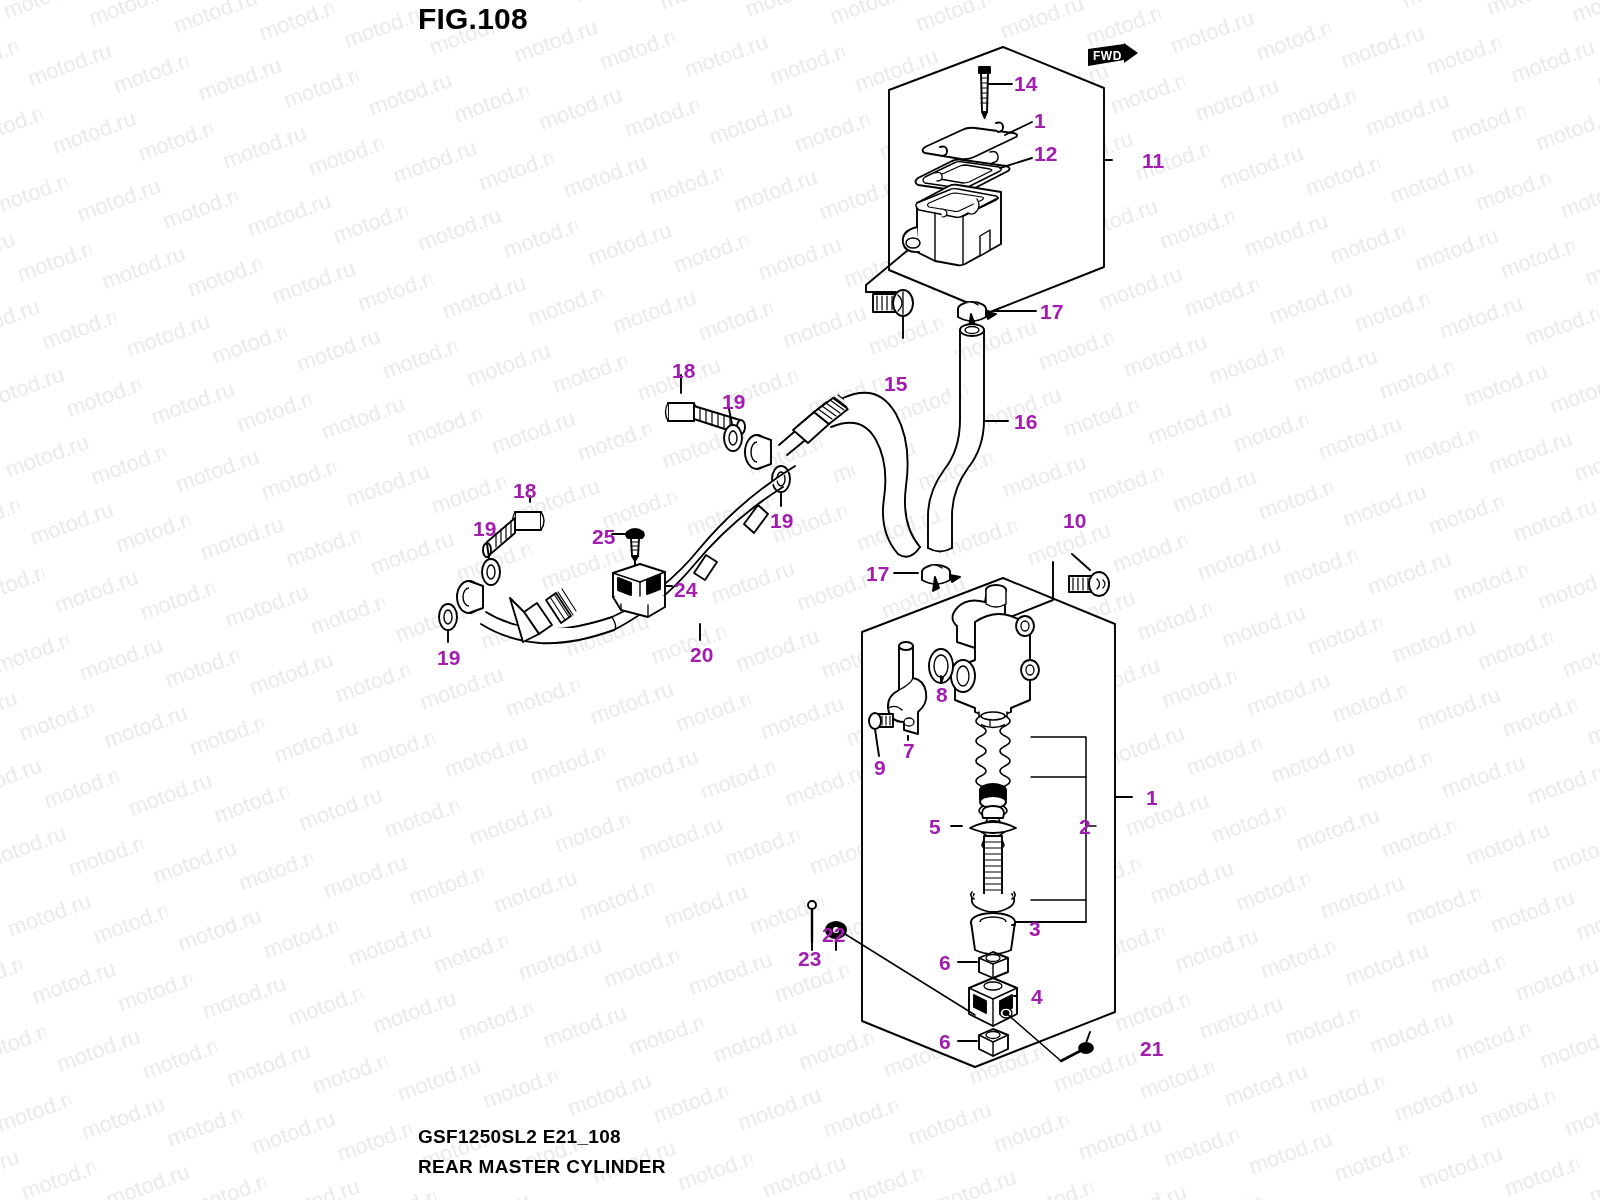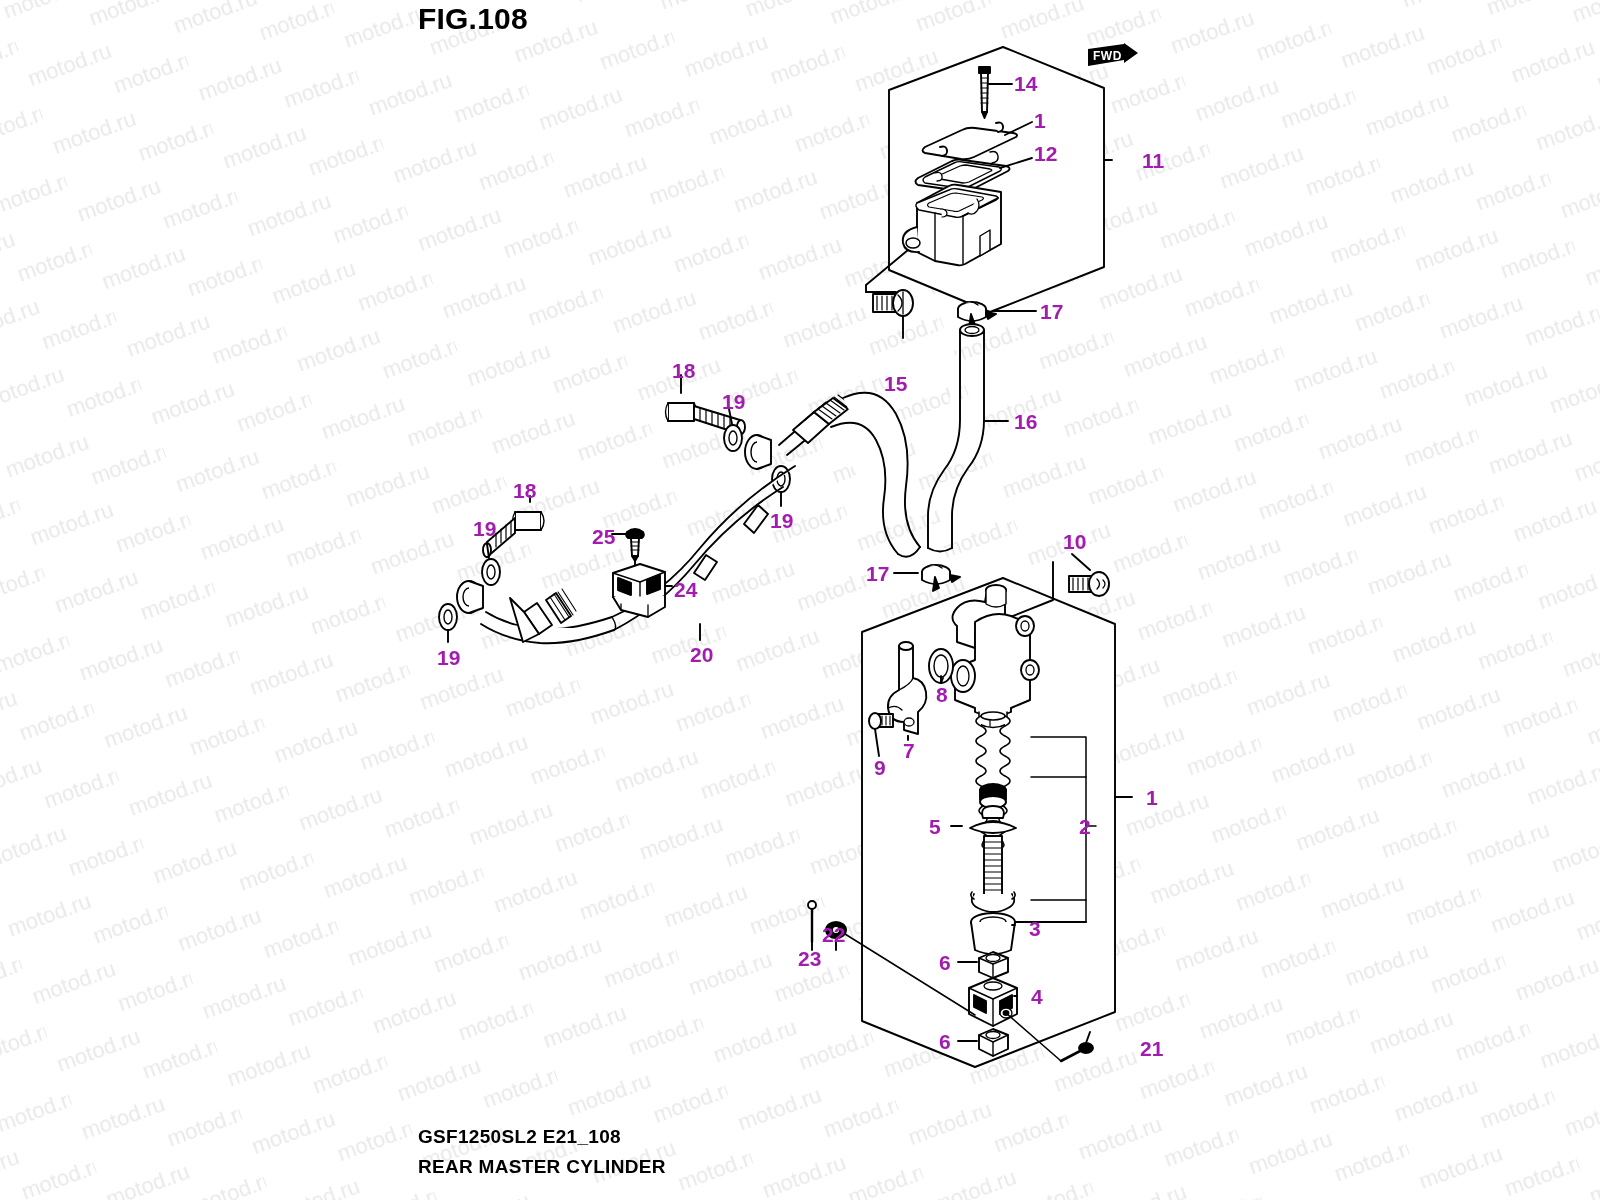--- a/index.html
+++ b/index.html
@@ -454,21 +454,21 @@
   <div class="lbl" style="left:1146px;top:787px;">1</div>
   <div class="lbl" style="left:1079px;top:816px;">2</div>
   <div class="lbl" style="left:1029px;top:918px;">3</div>
   <div class="lbl" style="left:1031px;top:986px;">4</div>
   <div class="lbl" style="left:929px;top:816px;">5</div>
   <div class="lbl" style="left:939px;top:952px;">6</div>
   <div class="lbl" style="left:939px;top:1031px;">6</div>
   <div class="lbl" style="left:903px;top:740px;">7</div>
   <div class="lbl" style="left:936px;top:684px;">8</div>
   <div class="lbl" style="left:874px;top:757px;">9</div>
-  <div class="lbl" style="left:1063px;top:531px;text-align:center;">10</div>
+  <div class="lbl" style="left:1063px;top:510px;text-align:center;">10</div>
   <div class="lbl" style="left:1114px;top:150px;margin-left:28px;">11</div>
   <div class="lbl" style="left:1034px;top:143px;">12</div>
   <div class="lbl" style="left:1034px;top:110px;">1</div>
   <div class="lbl" style="left:1014px;top:73px;">14</div>
   <div class="lbl" style="left:884px;top:337px;margin-top:36px;">15</div>
   <div class="lbl" style="left:1014px;top:411px;">16</div>
   <div class="lbl" style="left:1040px;top:301px;">17</div>
   <div class="lbl" style="left:866px;top:563px;">17</div>
   <div class="lbl" style="left:672px;top:360px;">18</div>
   <div class="lbl" style="left:513px;top:480px;">18</div>

